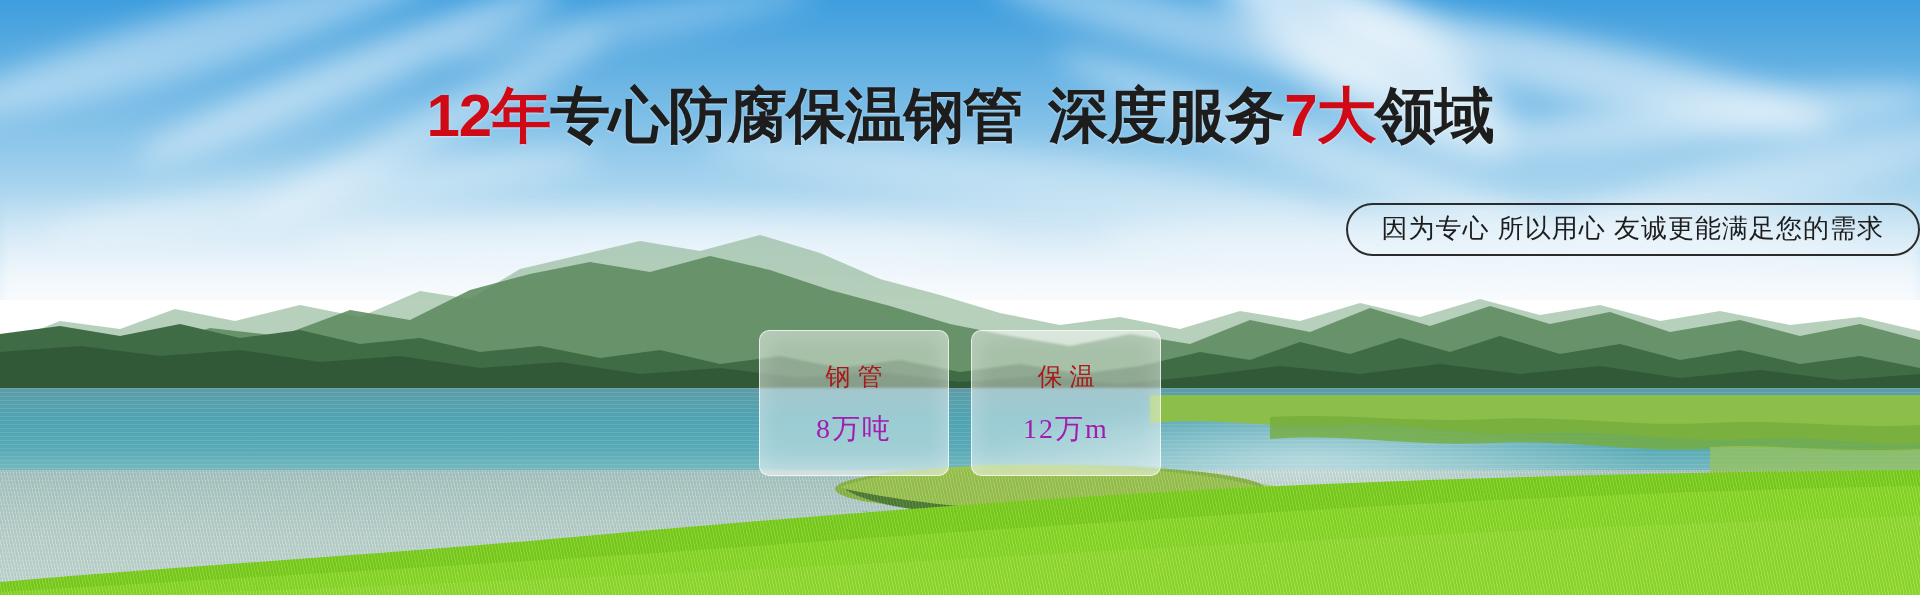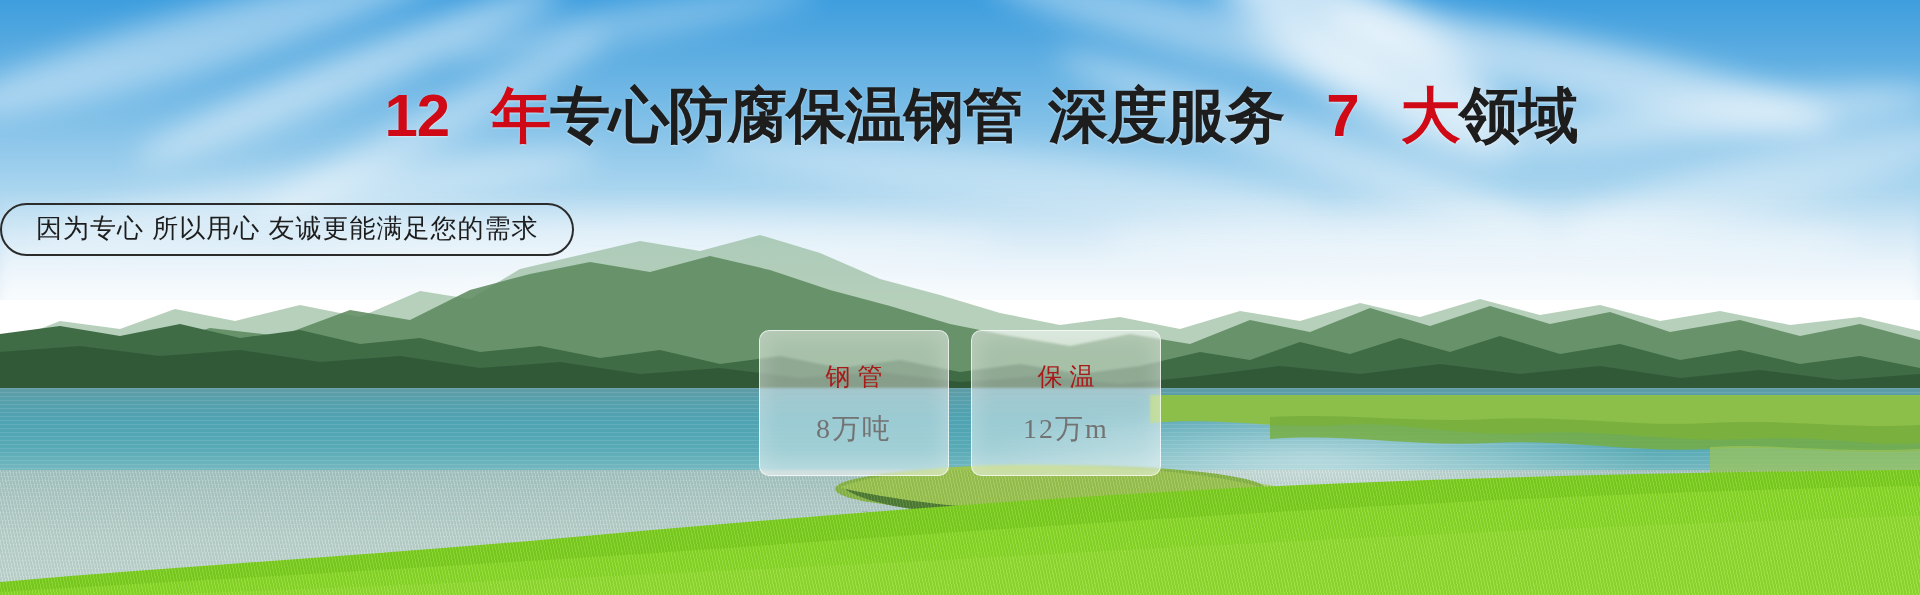--- a/index.html
+++ b/index.html
@@ -119,33 +119,32 @@
     font-size: 60px;
     line-height: 1;
     font-weight: bold;
     letter-spacing: -1px;
     white-space: nowrap;
     color: #1d1d1d;
     text-shadow: 0 1px 2px rgba(255,255,255,.45);
   }
   .headline .hl-red {
     color: #cf0a16;
-    margin-left: 42px;
   }
   .headline .hl-dark {
     color: #1d1d1d;
     text-align: right;
   }
   .headline .hl-gap { display: inline-block; width: 26px; }
 
   .subtitle-wrap {
     position: absolute;
     left: 0; top: 203px;
     width: 1920px;
-    text-align: left;
+    text-align: right;
   }
   .subtitle {
     display: inline-block;
     padding: 7px 34px 9px 34px;
     border: 2px solid #2b2b2b;
     border-radius: 30px;
     font-size: 26px;
     line-height: 1.25;
     color: #1d1d1d;
     letter-spacing: 1px;
@@ -179,21 +178,21 @@
   .card-title {
     font-size: 25px;
     color: #a81a1a;
     letter-spacing: 7px;
     text-indent: 7px;
     line-height: 1;
   }
   .card-value {
     font-family: "Liberation Serif", "DejaVu Serif", serif;
     font-size: 28px;
-    color: #737373;
+    color: #a21caf;
     letter-spacing: 2px;
     line-height: 1;
   }
   .card-value sup {
     font-size: 17px;
     vertical-align: super;
     line-height: 0;
   }
 </style>
 </head>

